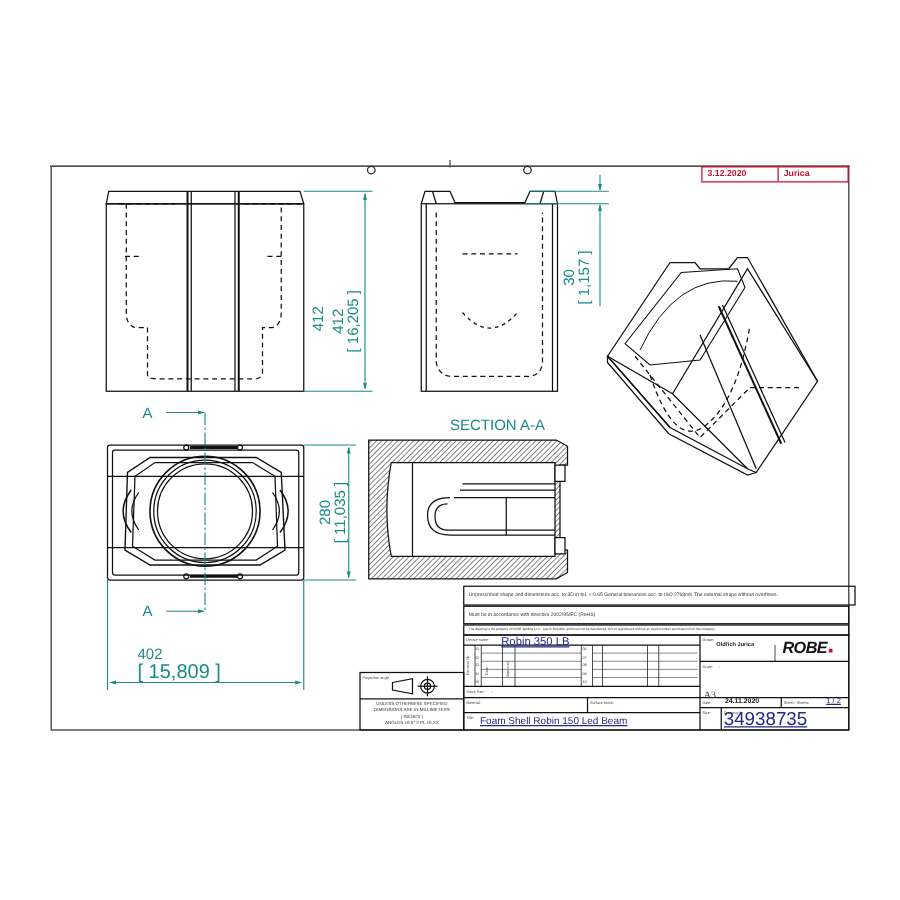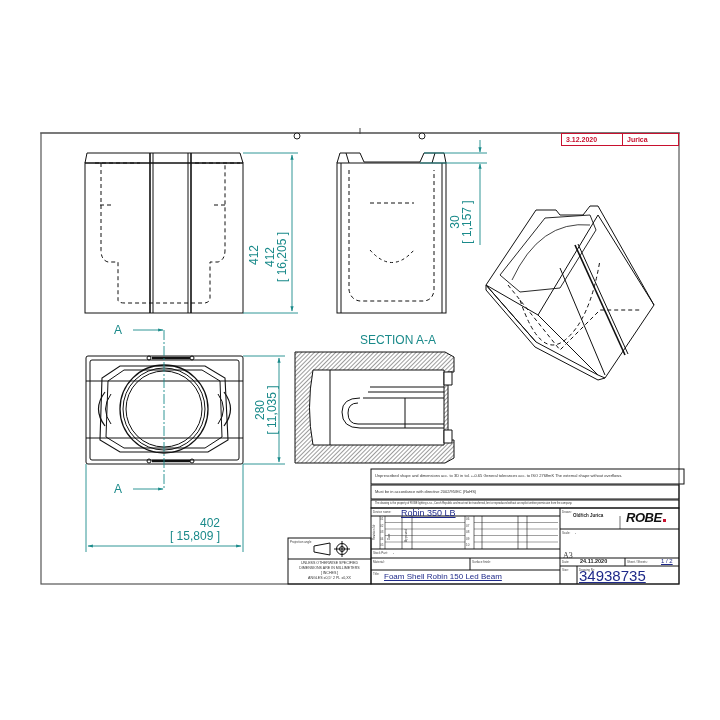--- a/index.html
+++ b/index.html
@@ -206,22 +206,22 @@
   <div class="abs dim" style="left:452px; top:200px; width:16px; height:60px;">
     <div style="position:absolute; left:-32px; top:16px; width:70px; text-align:center; transform: rotate(-90deg); font-size:12px;">30</div>
     <div style="position:absolute; left:-20px; top:16px; width:70px; text-align:center; transform: rotate(-90deg); font-size:12px;">[ 1,157 ]</div>
   </div>
 
   <div class="abs dim" style="left:252px; top:380px; width:16px; height:60px;">
     <div style="position:absolute; left:-32px; top:24px; width:80px; text-align:center; transform: rotate(-90deg); font-size:12px;">280</div>
     <div style="position:absolute; left:-20px; top:24px; width:80px; text-align:center; transform: rotate(-90deg); font-size:12px;">[ 11,035 ]</div>
   </div>
 
-  <div class="abs dim" style="left:110px; top:517px; width:110px; text-align:right; font-size:12px;">402</div>
-  <div class="abs dim" style="left:110px; top:530px; width:110px; text-align:right; font-size:12px;">[ 15,809 ]</div>
+  <div class="abs dim" style="left:110px; top:517px; width:110px; text-align:left; font-size:12px;">402</div>
+  <div class="abs dim" style="left:110px; top:530px; width:110px; text-align:left; font-size:16px;">[ 15,809 ]</div>
 
   <div class="abs dim" style="left:114px; top:324px; font-size:12px;">A</div>
   <div class="abs dim" style="left:114px; top:483px; font-size:12px;">A</div>
 
   <div class="abs dim" style="left:360px; top:334px; font-size:12px;">SECTION A-A</div>
 
   <div class="abs tb-text" style="left:375px; top:473px; font-size:4px;">Unprescribed shape and dimensions acc. to 3D in tol. +-0.65 General tolerances acc. to ISO 2768mK The external shape without overflows.</div>
   <div class="abs tb-text" style="left:375px; top:489px; font-size:4px;">Must be in accordance with directive 2002/95/EC (RoHS)</div>
   <div class="abs tb-text" style="left:375px; top:502px; font-size:2.6px;">The drawing is the property of ROBE lighting s.r.o., Czech Republic and must not be transferred, lent or reproduced without an explicit written permission from the company.</div>
 

